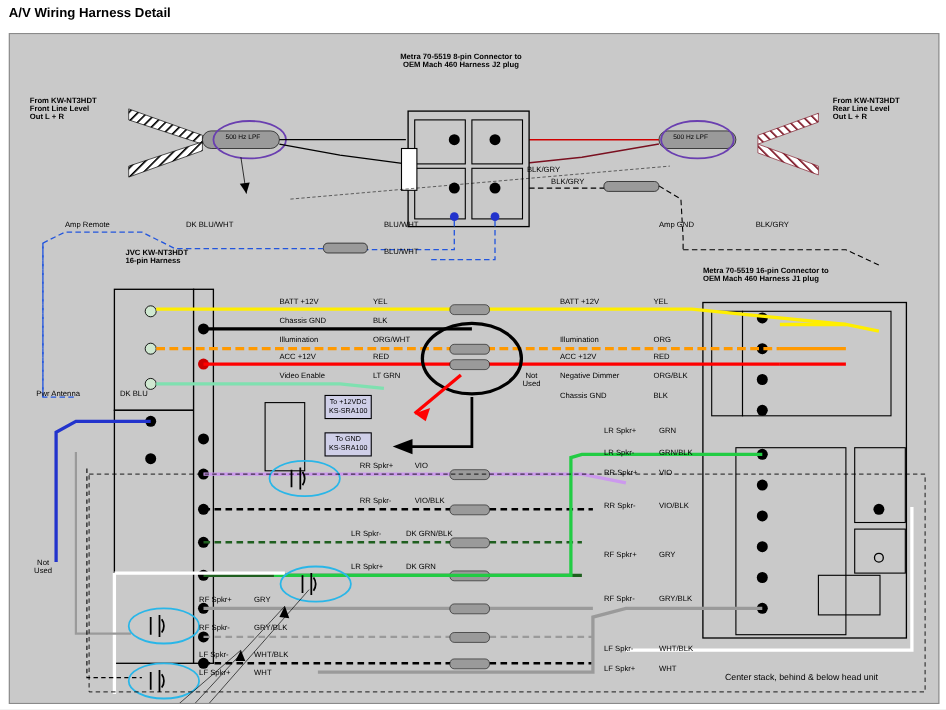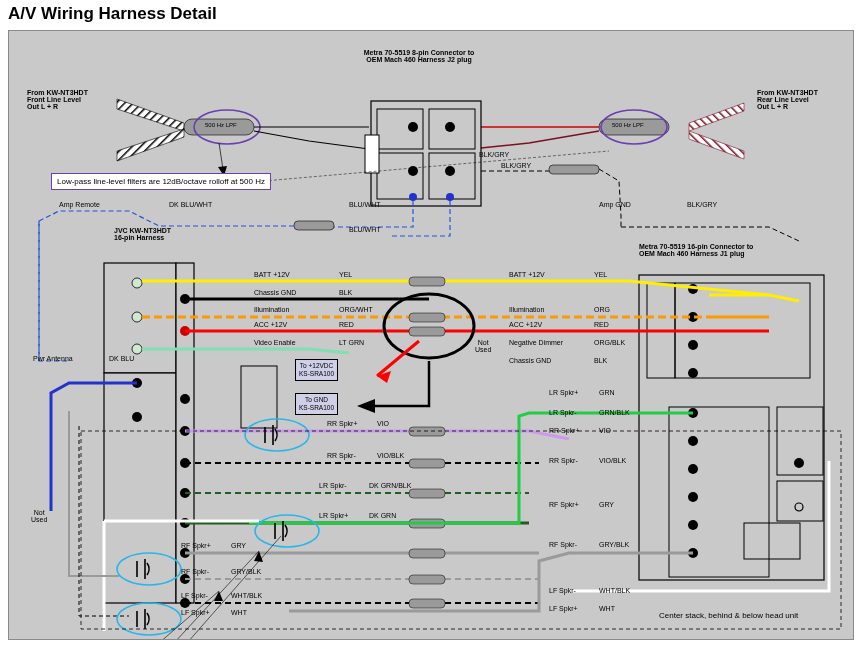--- a/index.html
+++ b/index.html
@@ -1,17 +1,17 @@
 <!DOCTYPE html>
 <html><head>
 <meta charset="utf-8">
 <style>
   html,body{margin:0;padding:0;background:#ffffff;}
   body{width:860px;height:645px;font-family:"Liberation Sans",sans-serif;position:relative;overflow:hidden;}
-  #title{position:absolute;left:8px;top:4px;font-size:17px;font-weight:bold;color:#000;}
+  #title{position:absolute;left:8px;top:4px;font-size:12px;font-weight:bold;color:#000;}
   #canvas{position:absolute;left:8px;top:30px;width:844px;height:608px;background:#c9c9c9;border:1px solid #8a8a8a;}
   svg{position:absolute;left:0;top:0;}
   .lbl{position:absolute;font-size:7px;color:#000;font-family:"Liberation Sans",sans-serif;white-space:nowrap;}
   .lbl.b{font-weight:bold;}
   .lbl.c{text-align:center;}
   .note{position:absolute;background:#ffffff;border:1px solid #6a3fb0;font-size:8px;padding:3px 5px;color:#000;white-space:nowrap;}
   .callout{position:absolute;background:#cfcfe8;border:1px solid #000;font-size:6.5px;text-align:center;line-height:1.25;padding:2px 3px;color:#000;}
 </style>
 </head>
 <body>
@@ -213,21 +213,20 @@
 OEM Mach 460 Harness J2 plug</div>
 <div class="lbl b" style="left:18px;top:58px;white-space:pre;">From KW-NT3HDT
 Front Line Level
 Out L + R</div>
 <div class="lbl b" style="left:748px;top:58px;white-space:pre;">From KW-NT3HDT
 Rear Line Level
 Out L + R</div>
 <div class="lbl" style="left:196px;top:91px;font-size:6px;">500 Hz LPF</div>
 <div class="lbl" style="left:603px;top:91px;font-size:6px;">500 Hz LPF</div>
 
-<div class="note" style="left:42px;top:142px;">Low-pass line-level filters are 12dB/octave rolloff at 500 Hz</div>
 
 <div class="lbl" style="left:470px;top:120px;">BLK/GRY</div>
 <div class="lbl" style="left:492px;top:131px;">BLK/GRY</div>
 <div class="lbl" style="left:50px;top:170px;">Amp Remote</div>
 <div class="lbl" style="left:160px;top:170px;">DK BLU/WHT</div>
 <div class="lbl" style="left:340px;top:170px;">BLU/WHT</div>
 <div class="lbl" style="left:340px;top:195px;">BLU/WHT</div>
 <div class="lbl" style="left:590px;top:170px;">Amp GND</div>
 <div class="lbl" style="left:678px;top:170px;">BLK/GRY</div>
 

